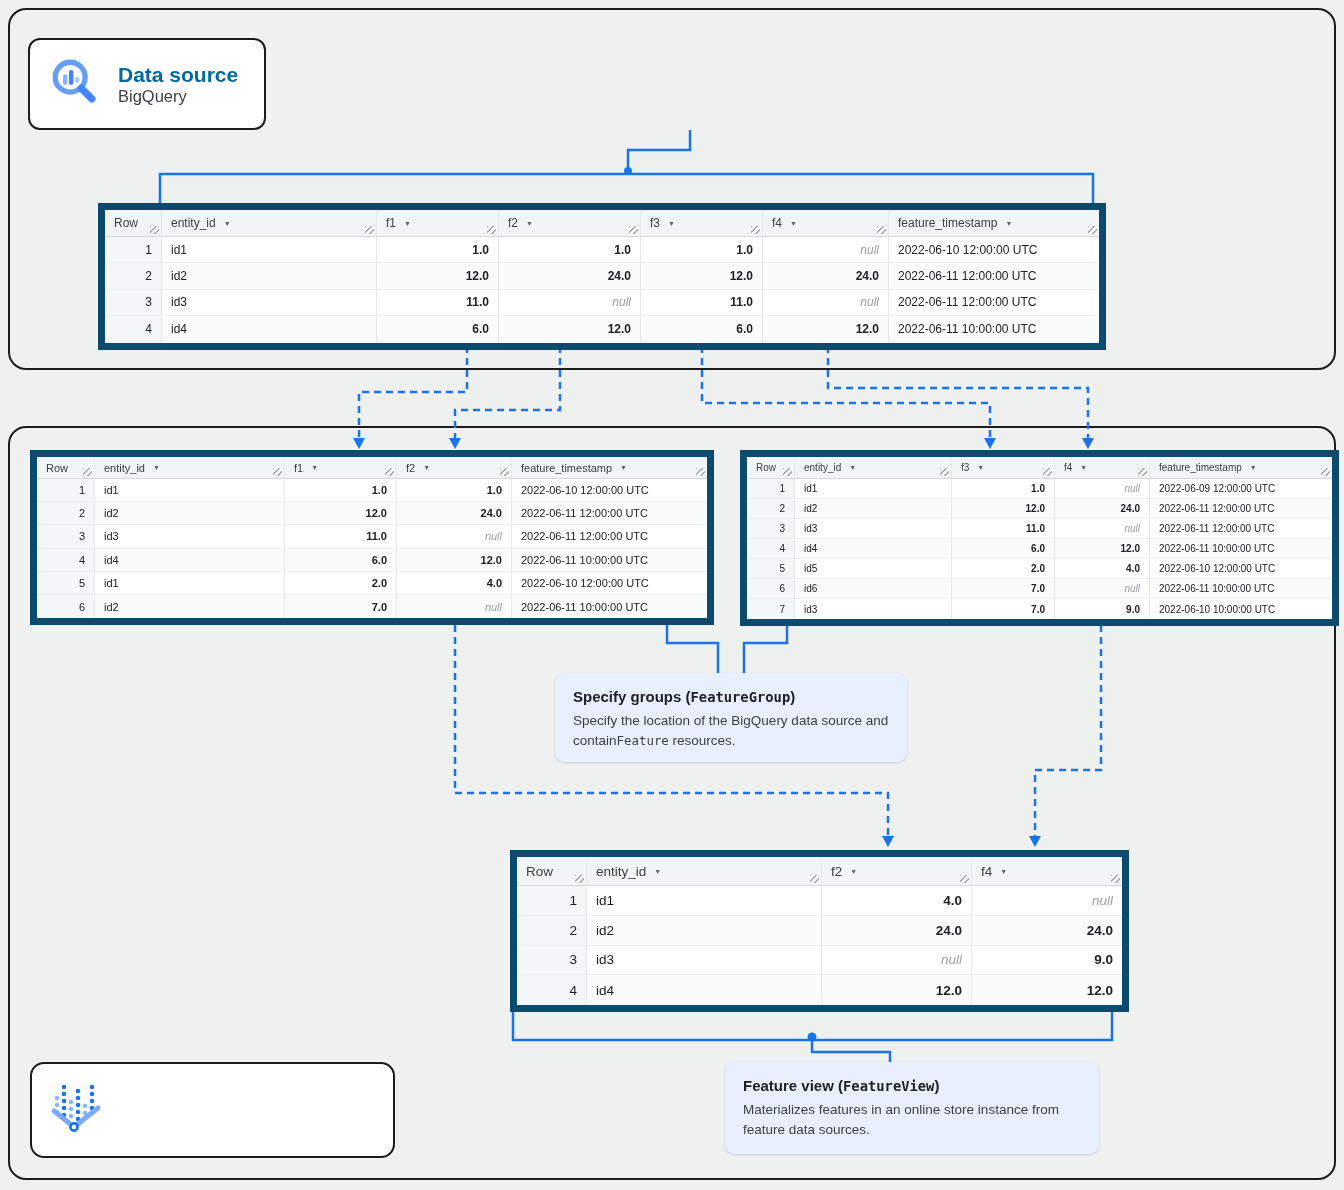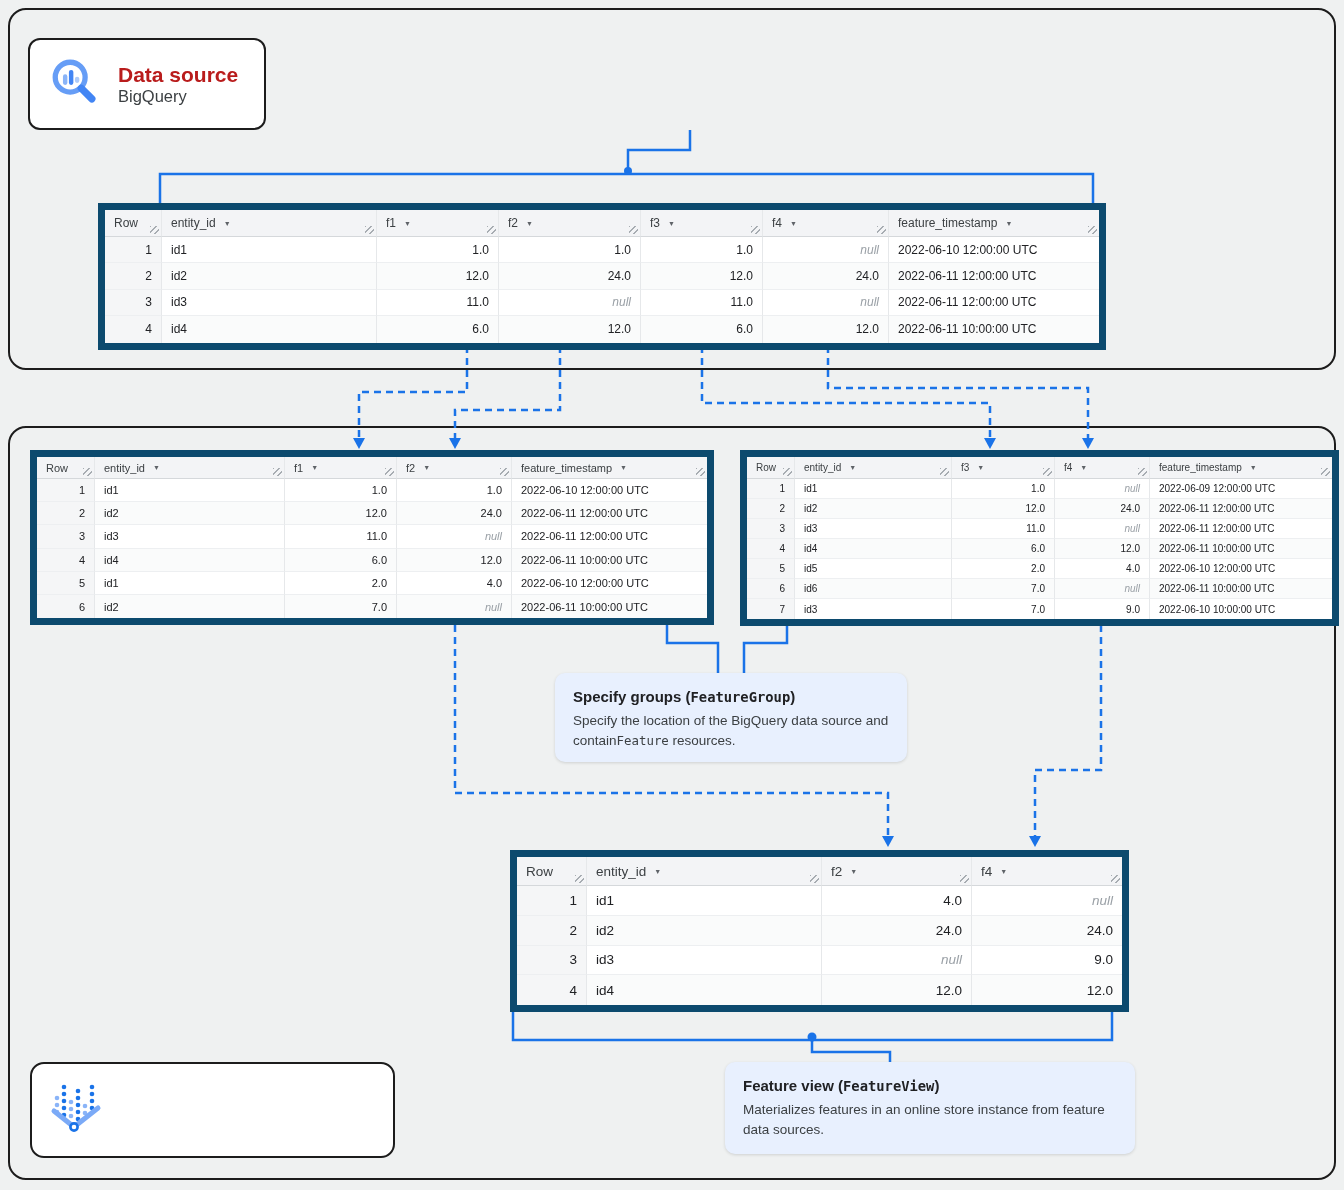--- a/index.html
+++ b/index.html
@@ -23,21 +23,21 @@
   .wires{position:absolute;left:0;top:0;pointer-events:none;z-index:3;}
 
   
   .card{
     position:absolute;box-sizing:border-box;z-index:6;
     background:#fff;border:2px solid #1c1c1c;border-radius:12px;
     display:flex;align-items:center;padding:0 18px;
   }
   .card .icon{flex:0 0 auto;}
   .card .ctext{margin-left:16px;}
-  .card .ctitle{font-weight:bold;font-size:21px;line-height:1.2;color:#b91c1c;}
+  .card .ctitle{font-weight:bold;font-size:21px;line-height:1.2;color:#0369a1;}
   .card .csub{font-size:16.5px;color:#3c4043;margin-top:0;}
 
   
   .callout{
     position:absolute;box-sizing:border-box;z-index:6;
     background:var(--callout-bg,#e8f0fe);border-radius:10px;
     padding:15px 18px;box-shadow:0 1px 3px rgba(60,64,67,.18);
   }
   .callout .ktitle{font-weight:bold;font-size:15px;color:#202124;}
   .callout .kbody{font-size:13.5px;color:#3c4043;line-height:1.45;margin-top:6px;}
@@ -53,21 +53,21 @@
     padding:0 9px;border-right:1px solid #e6e8ea;position:relative;
     white-space:nowrap;overflow:hidden;
   }
   .th:last-child,.td:last-child{border-right:none;}
   .th{background:#f3f4f6;border-bottom:1px solid #d5d8db;color:#3c4043;}
   .td{border-bottom:1px solid #edeff1;color:#202124;}
   .tr:last-child .td{border-bottom:none;}
   .even .td{background:#fafbfb;}
   .rowcol{justify-content:flex-start;}
   .rownum{background:#f5f6f7 !important;justify-content:flex-end;}
-  .num{justify-content:flex-end;}
+  .num{justify-content:flex-end;font-weight:bold;}
   .txt{justify-content:flex-start;}
   .nullv{justify-content:flex-end;font-style:italic;color:#9aa0a6;}
   .arr{font-size:7px;color:#5f6368;margin-left:8px;}
   .rz{
     position:absolute;right:2px;bottom:2px;width:9px;height:8px;
     background:repeating-linear-gradient(135deg,#9aa0a6 0 1.2px,transparent 1.2px 4.2px);
     opacity:.85;
   }
   #tbl-source{left:98px;top:203px;font-size:12px;}
   #tbl-source .th{height:27px;}  #tbl-source .td{height:26.4px;}
@@ -440,18 +440,18 @@
             <circle cx="42" cy="13" r="2.3"></circle>
             <circle cx="42" cy="20" r="2.3"></circle>
             <circle cx="42" cy="27" r="2.3"></circle>
         </g>
         <path d="M4,30 L24,46 L48,27" fill="none" stroke="#7baaf7" stroke-width="5" stroke-linecap="round" stroke-linejoin="round"></path>
         <circle cx="24" cy="46" r="3.6" fill="#ffffff" stroke="#1a73e8" stroke-width="2.6"></circle>
       </svg>
     </span>
   </div>
 
-  <div class="callout" style="left:725px;top:1062px;width:410px;height:92px;">
+  <div class="callout" style="left:725px;top:1062px;width:374px;height:92px;">
     <div class="ktitle"><span>Feature view (</span><span class="code">FeatureView</span><span>)</span></div>
     <div class="kbody"><span>Materializes features in an online store instance from feature data sources.</span></div>
   </div>
 
 </div>
 
 </body></html>

